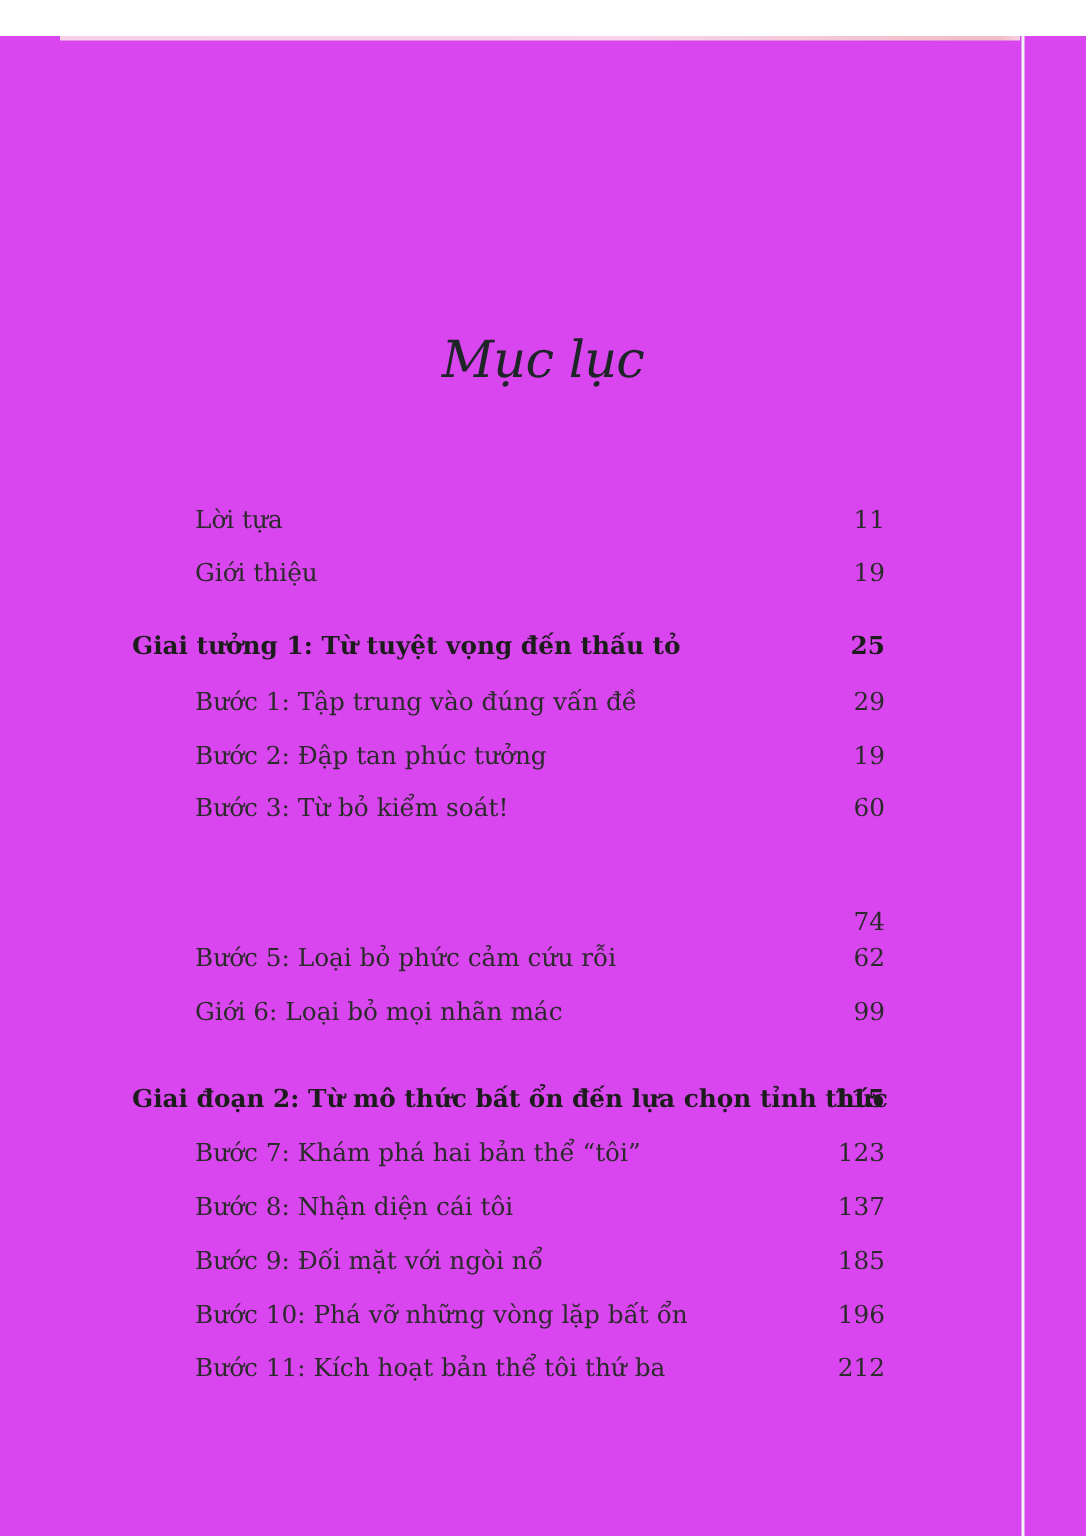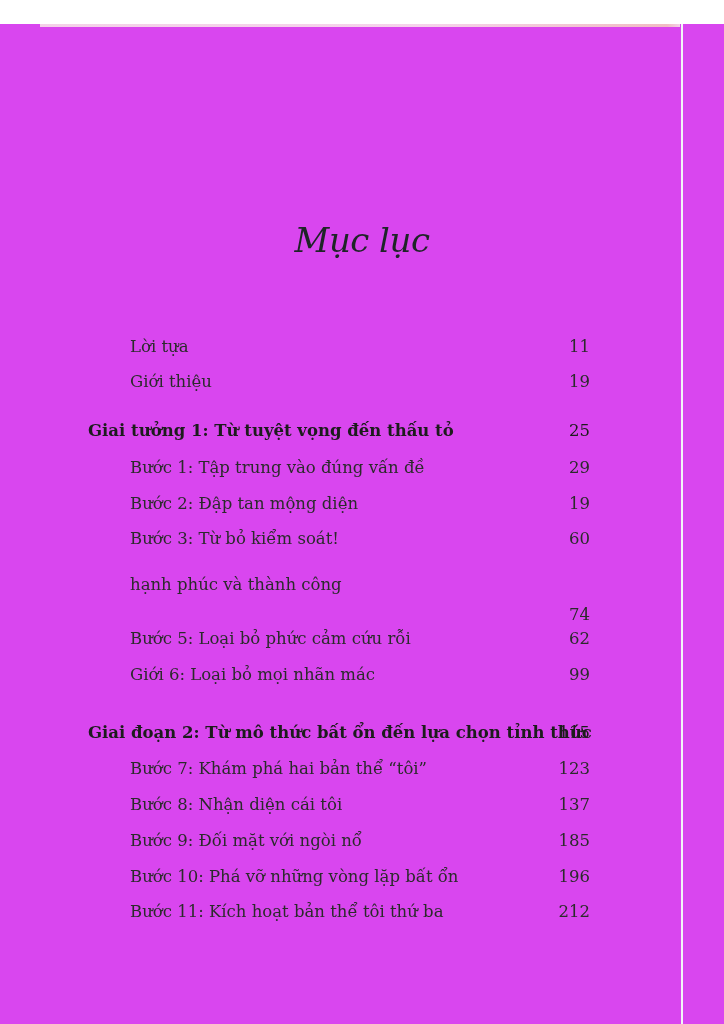--- a/index.html
+++ b/index.html
@@ -64,21 +64,21 @@
       font-weight: bold;
       color: #1c1c1c;
     }
     .toc-row .page-num {
       position: absolute;
       right: 134px;
       text-align: left;
       white-space: nowrap;
     }
     .toc-row.part .page-num {
-      font-weight: normal;
+      font-weight: bold;
       color: #1c1c1c;
     }
     .toc-row .label .line2 {
       display: block;
       margin-top: 10px;
     }
   </style>
 </head>
 <body>
 
@@ -102,32 +102,31 @@
     <span class="label">Giai tưởng 1: Từ tuyệt vọng đến thấu tỏ</span>
     <span class="page-num">25</span>
   </div>
 
   <div class="toc-row" style="top:434px;">
     <span class="label">Bước 1: Tập trung vào đúng vấn đề</span>
     <span class="page-num">29</span>
   </div>
 
   <div class="toc-row" style="top:470px;">
-    <span class="label">Bước 2: Đập tan mộng diện</span>
+    <span class="label">Bước 2: Đập tan phúc tưởng</span>
     <span class="page-num">19</span>
   </div>
 
   <div class="toc-row" style="top:505px;">
     <span class="label">Bước 3: Từ bỏ kiểm soát!</span>
     <span class="page-num">60</span>
   </div>
 
   <div class="toc-row" style="top:541px;">
     <span class="label">
-      <span class="line2">hạnh phúc và thành công</span>
     </span>
     <span class="page-num" style="top:40px;">74</span>
   </div>
 
   <div class="toc-row" style="top:605px;">
     <span class="label">Bước 5: Loại bỏ phức cảm cứu rỗi</span>
     <span class="page-num">62</span>
   </div>
 
   <div class="toc-row" style="top:641px;">

